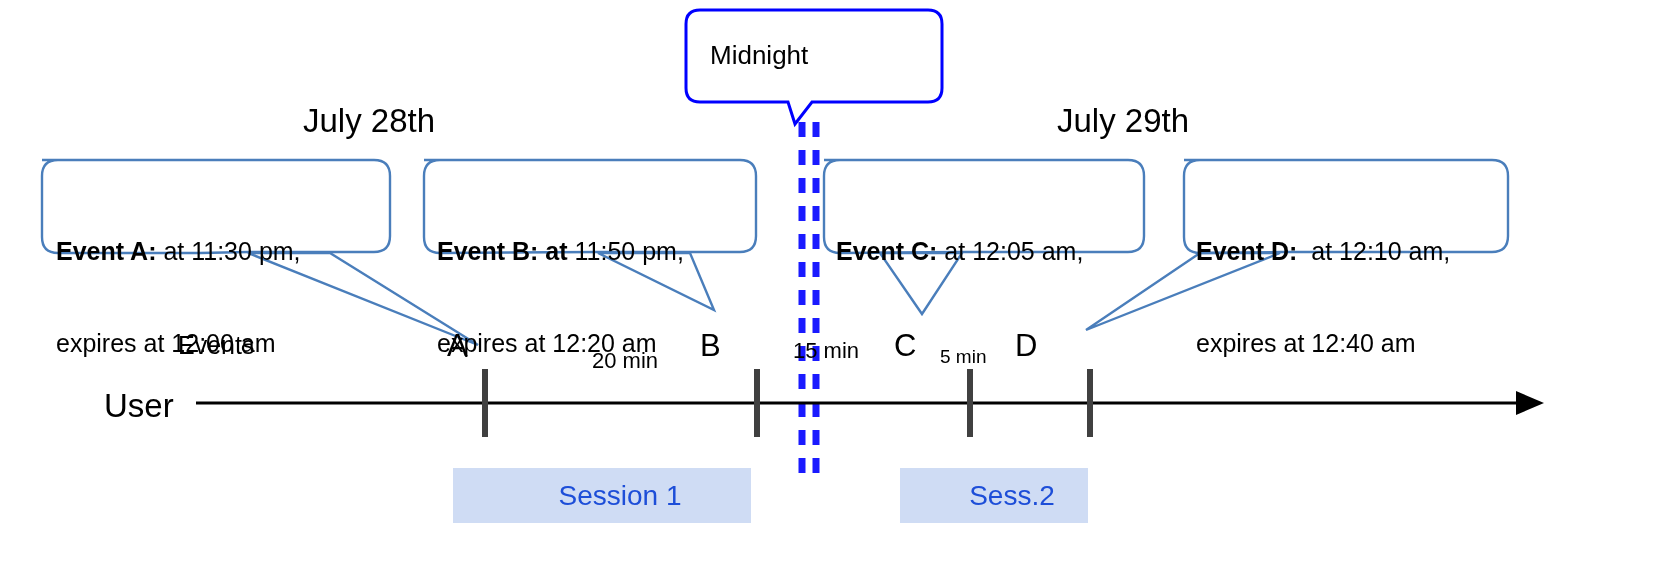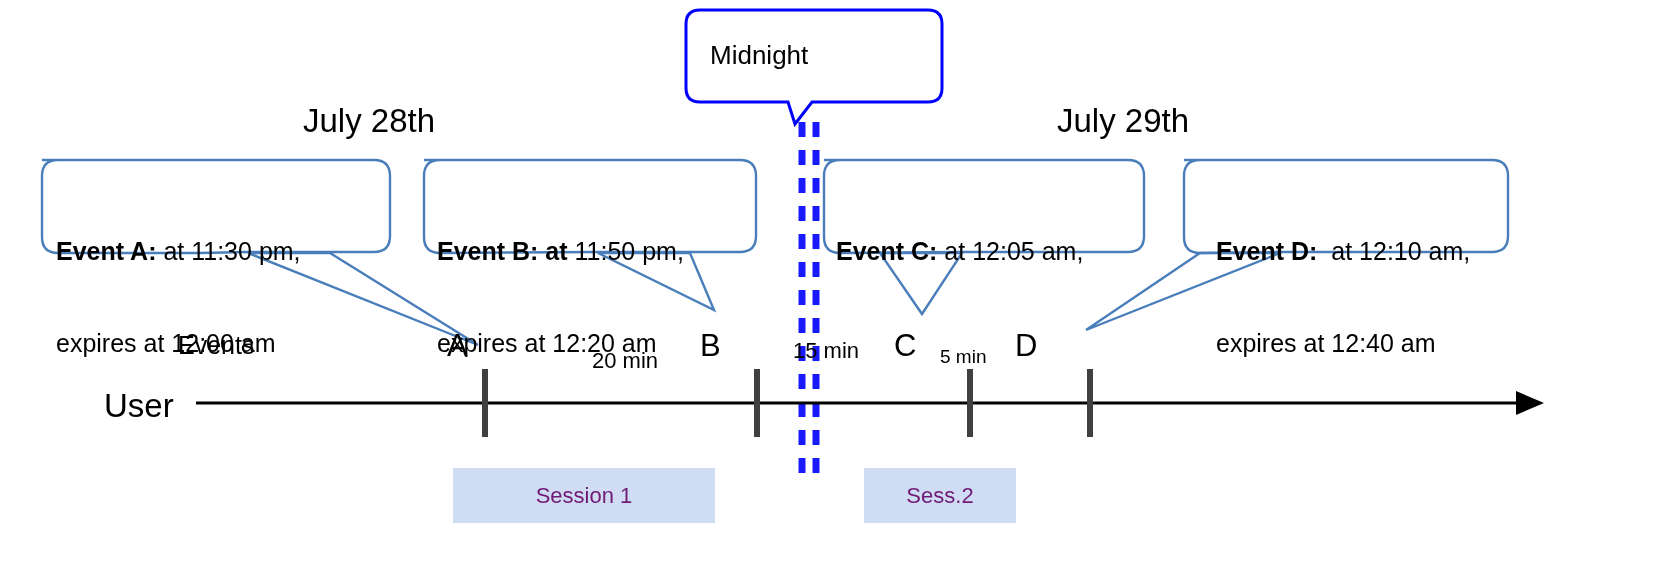--- a/index.html
+++ b/index.html
@@ -59,22 +59,23 @@
   }
   .midnight-label {
     font-size: 26px;
   }
   .session-box {
     position: absolute;
     background: #cfdcf4;
     display: flex;
     align-items: center;
     justify-content: center;
-    font-size: 22px;
-    color: #701a75;
+    font-size: 28px;
+    color: #1d4ed8;
+    padding-left: 36px;
   }
 </style>
 </head>
 <body>
 
 <div id="stage">
 
   <svg class="svg-layer" viewBox="0 0 1668 578">
 
     <path d="M 700 10 L 928 10 Q 942 10 942 24 L 942 88 Q 942 102 928 102
@@ -137,37 +138,37 @@
 
   <div class="txt callout-text" style="left:437px; top:175px;">
     <div><b>Event B:</b><b> at</b><span> 11:50 pm,</span></div>
     <div>expires at 12:20 am</div>
   </div>
 
   <div class="txt callout-text" style="left:836px; top:175px;">
     <div><b>Event C:</b><b></b><span> at 12:05 am,</span></div>
   </div>
 
-  <div class="txt callout-text" style="left:1196px; top:175px;margin-left:20px;">
+  <div class="txt callout-text" style="left:1196px; top:175px;">
     <div><b>Event D:</b><b></b><span>  at 12:10 am,</span></div>
     <div>expires at 12:40 am</div>
   </div>
 
   <div class="txt events-label" style="left:178px; top:330px;">Events</div>
   <div class="txt user-label" style="left:104px; top:386px;">User</div>
 
   <div class="txt marker-label" style="left:447px; top:327px;">A</div>
   <div class="txt marker-label" style="left:700px; top:327px;">B</div>
   <div class="txt marker-label" style="left:894px; top:327px;">C</div>
   <div class="txt marker-label" style="left:1015px; top:327px;">D</div>
 
   <div class="txt gap-label" style="left:592px; top:338px;margin-top:10px;">20 min</div>
   <div class="txt gap-label" style="left:793px; top:338px;">15 min</div>
   <div class="txt gap-label-small" style="left:940px; top:345px;">5 min</div>
 
   <div class="session-box" style="left:453px; top:468px; width:262px; height:55px;">
     <span>Session 1</span>
   </div>
-  <div class="session-box" style="left:864px; top:468px; width:152px; height:55px;text-align:center;">
+  <div class="session-box" style="left:900px; top:468px; width:152px; height:55px;text-align:center;">
     <span>Sess.2</span>
   </div>
 
 </div>
 
 </body></html>

